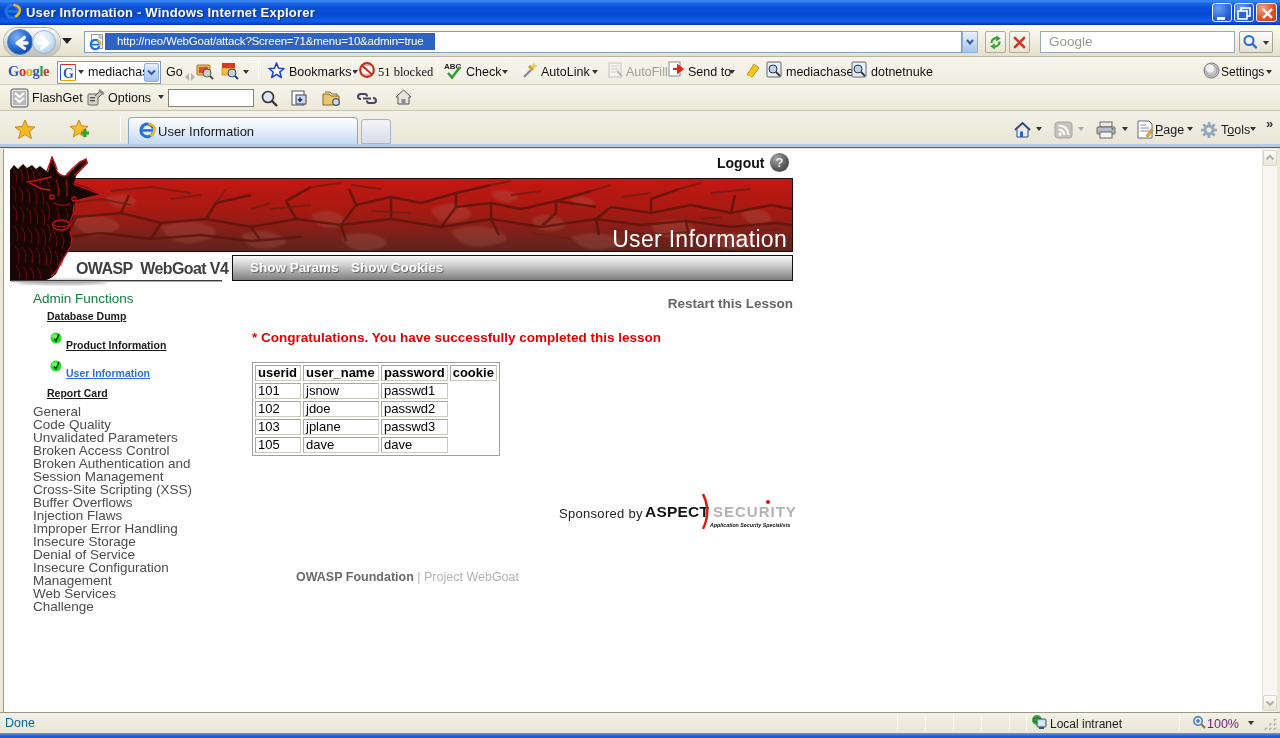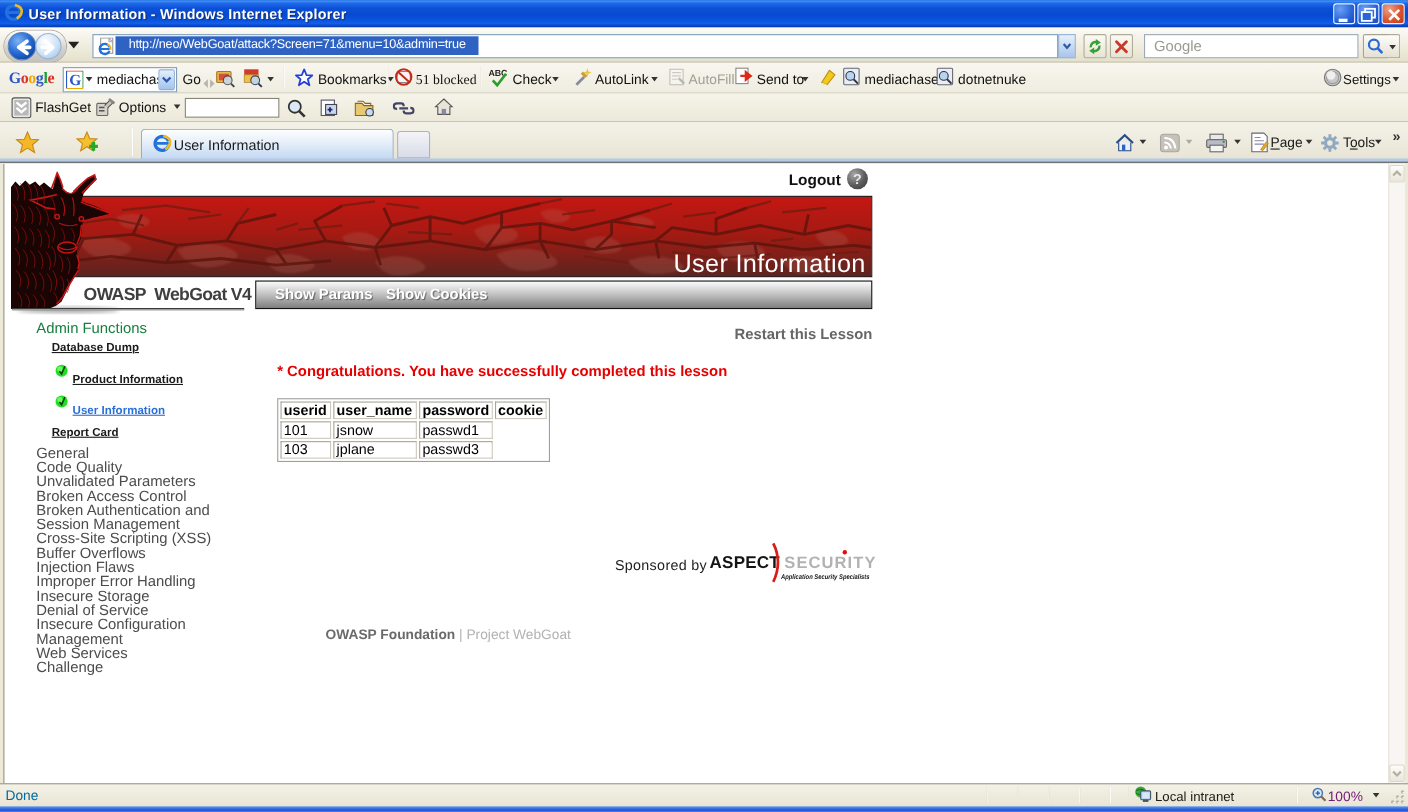--- a/index.html
+++ b/index.html
@@ -539,23 +539,33 @@
         <th style="width:76px;">user_name</th>
         <th style="width:64px;">password</th>
         <th style="width:47px;">cookie</th>
       </tr>
 <tr>
         <td>101</td>
         <td>jsnow</td>
         <td>passwd1</td>
       </tr>
 <tr>
+        <td>102</td>
+        <td>jdoe</td>
+        <td>passwd2</td>
+      </tr>
+<tr>
         <td>103</td>
         <td>jplane</td>
         <td>passwd3</td>
+      </tr>
+<tr>
+        <td>105</td>
+        <td>dave</td>
+        <td>dave</td>
       </tr>
 </tbody>
   </table>
 <div id="sponsoredby">Sponsored by</div>
 <div id="aspect">ASPECT</div>
 <div class="abs" style="left:700px;top:493px;"><svg width="14" height="37">
       <path d="M3 1 Q11.5 18 3 36" stroke="#d42015" stroke-width="2.5" fill="none"></path>
     </svg></div>
 <div id="security">SECURITY</div>
 <div id="idot"></div>

